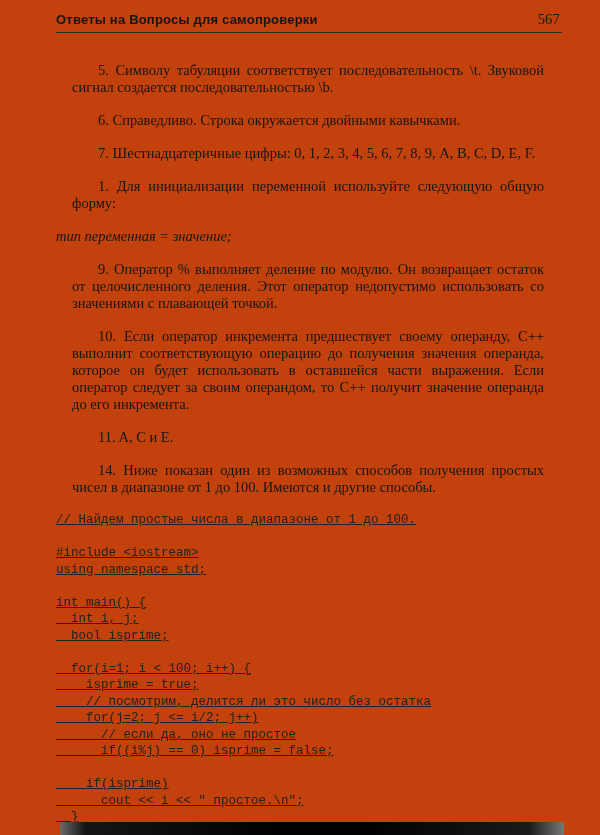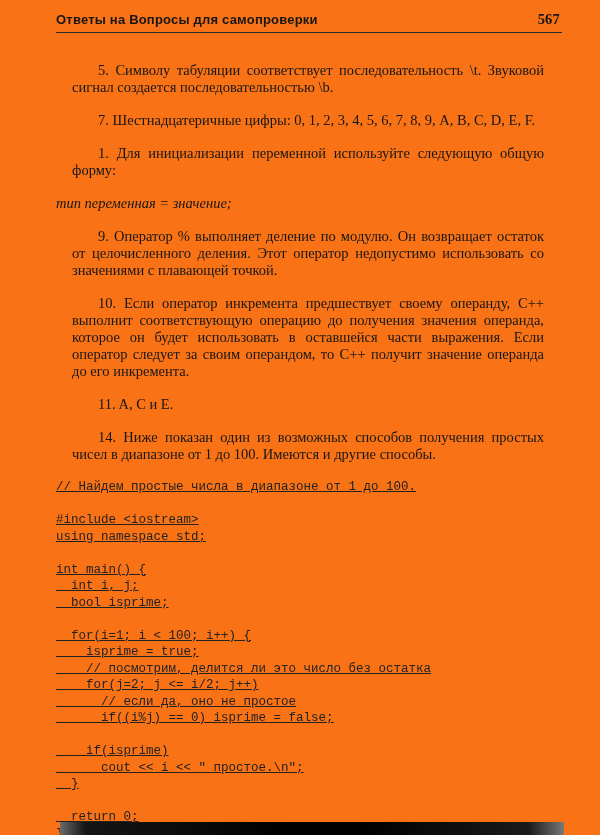--- a/index.html
+++ b/index.html
@@ -3,39 +3,39 @@
 <meta charset="utf-8">
 <style>
   * { box-sizing: border-box; }
   html, body { margin: 0; padding: 0; }
   body { background: #dedfdb; }
 
   .page {
     width: 600px;
     height: 835px;
     margin: 0 auto;
-    background: #f97316;
+    background: #c2410c;
     position: relative;
     overflow: hidden;
     color: #161616;
   }
 
   .running-header {
     display: flex;
     justify-content: space-between;
     align-items: baseline;
     padding: 11px 40px 0 56px;
     font-family: "Liberation Sans", sans-serif;
     font-size: 13px;
     font-weight: 700;
     letter-spacing: 0.2px;
   }
   .rh-page {
     font-family: "Liberation Serif", serif;
-    font-weight: 700;
+    font-weight: 400;
     font-size: 14.5px;
   }
   .rule {
     margin: 4px 38px 0 56px;
     border-top: 1.5px solid #2b2b2b;
     height: 0;
   }
 
   .body-text {
     padding: 13px 40px 0 56px;
@@ -82,20 +82,21 @@
 <div class="page">
 
   <div class="running-header">
     <span class="rh-title">Ответы на Вопросы для самопроверки</span>
     <span class="rh-page">567</span>
   </div>
   <div class="rule"></div>
 
   <div class="body-text">
     <p class="para">5. Символу табуляции соответствует последовательность \t. Звуковой сигнал создается последовательностью \b.</p>
+    <p class="para">6. Справедливо. Строка окружается двойными кавычками.</p>
     <p class="para">7. Шестнадцатеричные цифры: 0, 1, 2, 3, 4, 5, 6, 7, 8, 9, A, B, C, D, E, F.</p>
     <p class="para">1. Для инициализации переменной используйте следующую общую форму:</p>
     <p class="para declaration">тип переменная = значение;</p>
     <p class="para">9. Оператор % выполняет деление по модулю. Он возвращает остаток от целочисленного деления. Этот оператор недопустимо использовать со значениями с плавающей точкой.</p>
     <p class="para">10. Если оператор инкремента предшествует своему операнду, C++ выполнит соответствующую операцию до получения значения операнда, которое он будет использовать в оставшейся части выражения. Если оператор следует за своим операндом, то C++ получит значение операнда до его инкремента.</p>
     <p class="para">11. A, C и E.</p>
     <p class="para">14. Ниже показан один из возможных способов получения простых чисел в диапазоне от 1 до 100. Имеются и другие способы.</p>
   </div>
 
   <pre class="code">// Найдем простые числа в диапазоне от 1 до 100.

